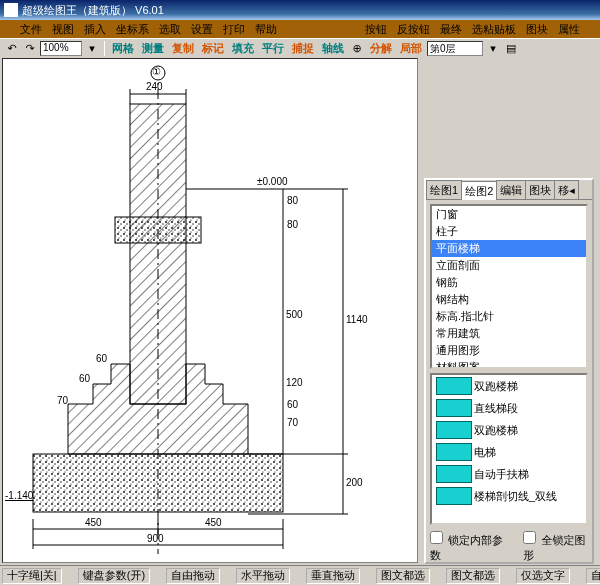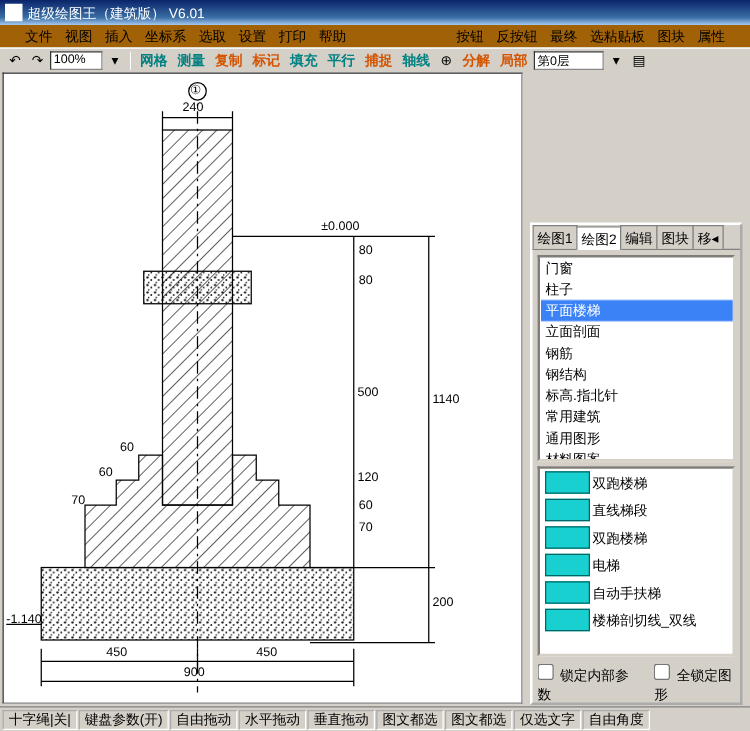--- a/index.html
+++ b/index.html
@@ -25,21 +25,21 @@
   .tab.active { background:#fff; position:relative; top:1px; }
   .listbox { margin:4px; height:165px; background:#fff; border:2px inset #d4d0c8; overflow:auto; }
   .listbox div { padding:1px 4px; font-size:11px; }
   .listbox div.sel { background:#3b82f6; color:#fff; }
   .palette { margin:4px; height:152px; background:#fff; border:2px inset #d4d0c8; overflow:auto; }
   .palrow { display:flex; align-items:center; gap:2px; padding:2px 4px; }
   .palicon { width:36px; height:18px; background:#18d0d0; border:1px solid #066; display:inline-block; }
   .locks { display:flex; gap:19px; padding:2px 4px; font-size:11px; align-items:center; }
   .locks input { margin:0 2px 0 0; }
   
-  .statusbar { position:absolute; left:0; bottom:0; right:0; height:20px; border-top:1px solid #808080; background:#d4d0c8; display:flex; align-items:center; padding:0 2px; gap:1px; font-size:11px; }
+  .statusbar { position:absolute; left:0; bottom:0; right:0; height:20px; border-top:1px solid #808080; background:#d4d0c8; display:flex; align-items:center; padding:0 2px; gap:16px; font-size:11px; }
   .sbcell { border:1px inset #fff; height:16px; padding:0 4px; display:flex; align-items:center; white-space:nowrap; }
   
   .dim { position:absolute; font-size:10px; font-family:Arial,sans-serif; color:#000; }
   svg.dwg { position:absolute; left:0; top:0; width:416px; height:505px; }
 </style>
 </head>
 <body>
 
 <div class="titlebar" data-interactable="false">
   <span class="icon" data-interactable="false"></span>

